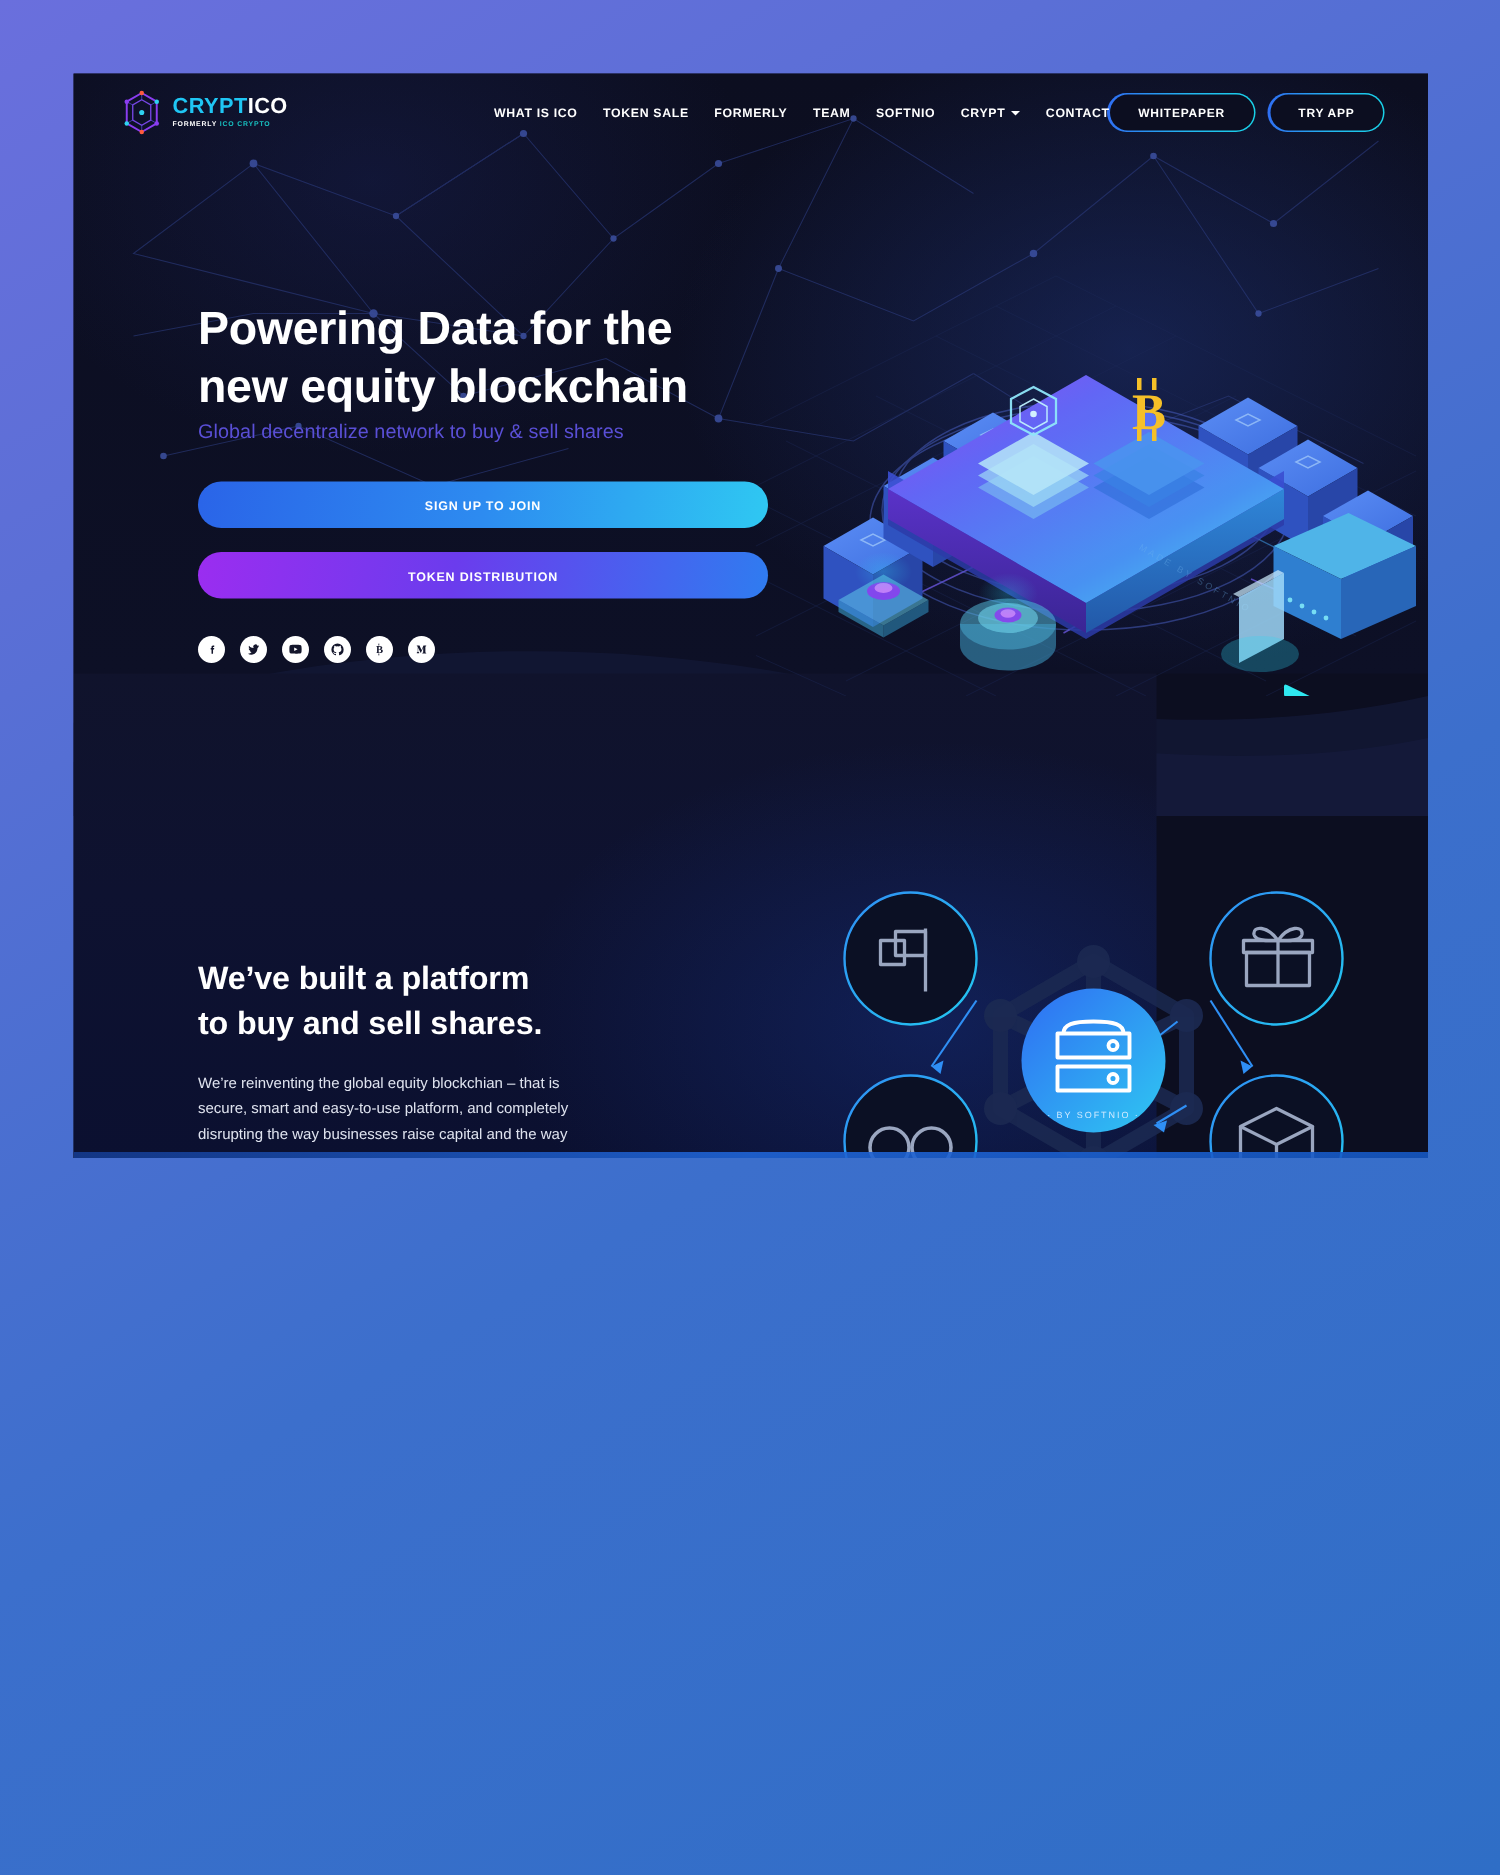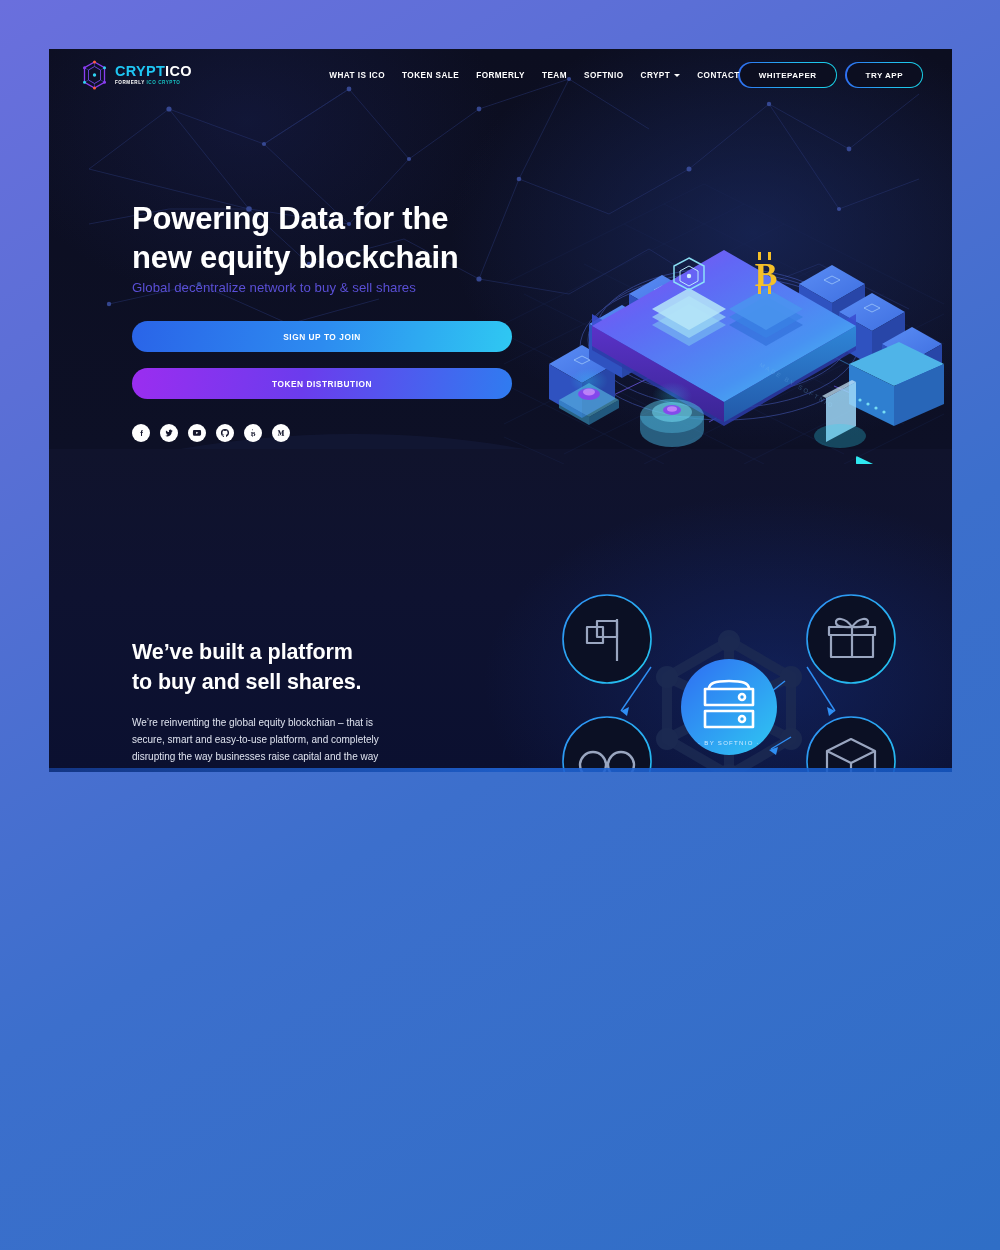--- a/index.html
+++ b/index.html
@@ -121,21 +121,21 @@
     cursor:pointer;
   }
   .soc svg { display:block; }
 
   
   .hero-art { position:absolute; left:455px; top:105px; width:440px; height:310px; z-index:5; }
 
   
   .sec2 {
     position:absolute; left:0; top:400px;
-    width:903px; height:323px;
+    width:722px; height:323px;
     background:
       radial-gradient(ellipse 400px 260px at 80% 72%, rgba(24,56,150,.38) 0%, rgba(11,14,36,0) 72%),
       linear-gradient(180deg,#10132c 0%, #0e1230 45%, #0b1030 100%);
   }
   .sec2-copy { position:absolute; left:83px; top:188px; width:372px; }
   .sec2-title {
     color:#ffffff; font-size:21.5px; font-weight:bold; line-height:1.40;
     letter-spacing:-.1px;
   }
   .sec2-body {

